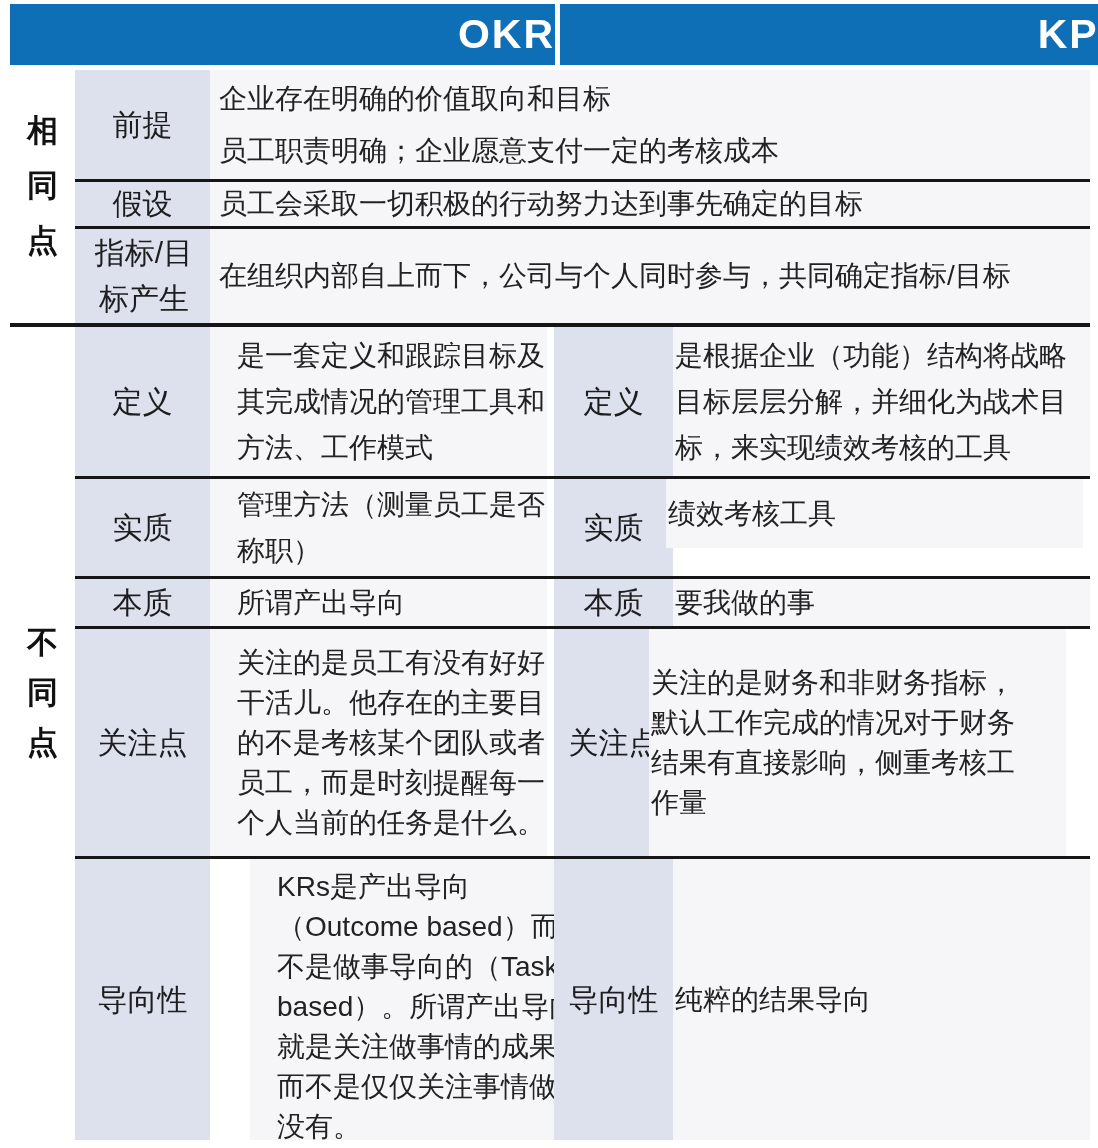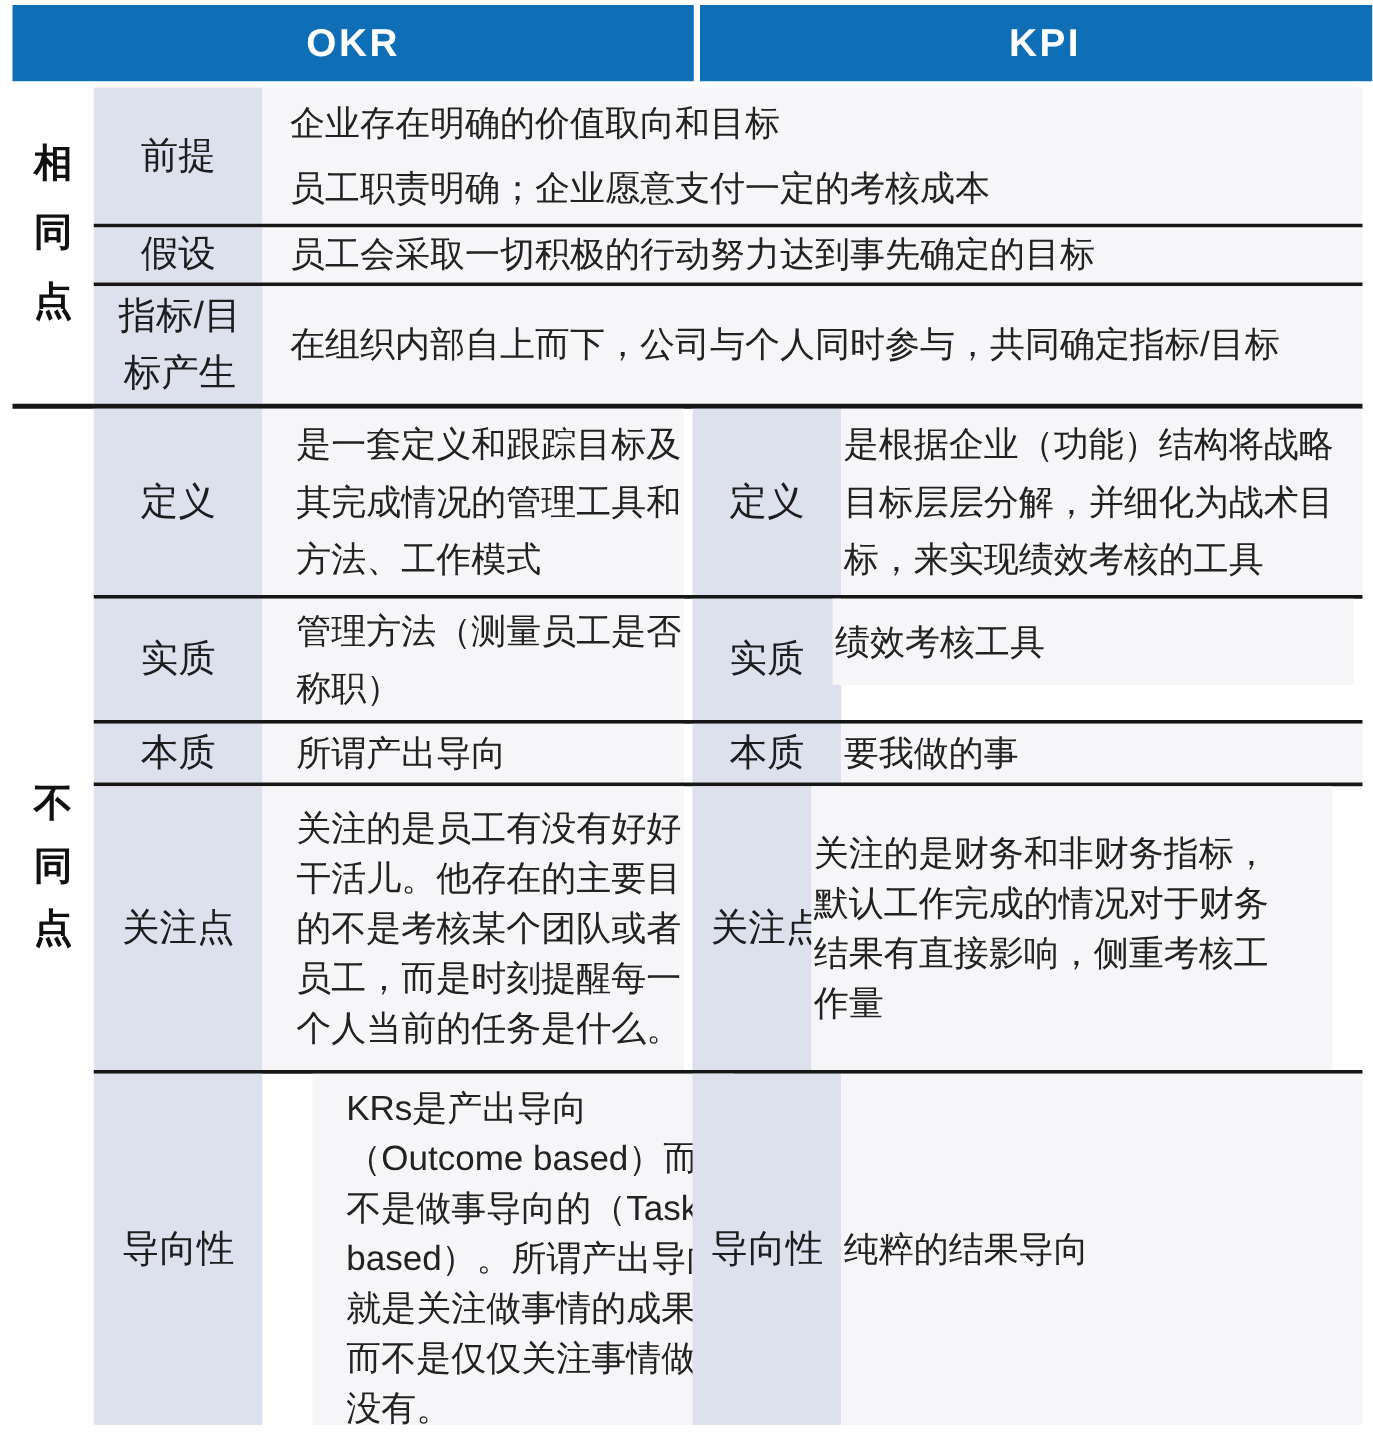--- a/index.html
+++ b/index.html
@@ -3,34 +3,34 @@
 <meta charset="utf-8">
 <style>
   html,body{margin:0;padding:0;background:#ffffff;}
   .canvas{
     position:relative;width:1098px;height:1148px;background:#ffffff;overflow:hidden;
     font-family:"Liberation Sans","DejaVu Sans",sans-serif;
   }
   .cell{position:absolute;box-sizing:border-box;overflow:hidden;display:flex;align-items:center;}
   .hdr{
     position:absolute;background:var(--header-bg,#0f6fb6);color:var(--header-text,#ffffff);
-    display:flex;align-items:center;justify-content:center;
-    font-size:31px;font-weight:700;letter-spacing:2px;
+    display:flex;align-items:center;justify-content:flex-end;
+    font-size:41px;font-weight:700;letter-spacing:2px;
   }
   .label{
     background:var(--label-bg,#dde1ed);justify-content:center;text-align:center;
     font-size:30px;font-weight:500;color:#1d1d1f;white-space:pre;line-height:46px;
   }
   .content{
     background:var(--content-bg,#f6f6f8);font-size:28px;color:var(--text,#222222);
     white-space:pre;line-height:46px;padding-left:27px;
   }
   .lh40{line-height:40px;}
   .lh52{line-height:52px;}
-  .pads1{padding-left:22px;}
+  .pads1{padding-left:9px;}
   .pk{padding-left:2px;}
   .top{align-items:flex-start;padding-top:8px;margin-left:40px;}
   .hline{position:absolute;background:var(--border,#161616);}
   .vgroup{
     position:absolute;left:10px;width:65px;display:flex;flex-direction:column;align-items:center;
     font-size:31px;font-weight:600;color:#111111;line-height:55px;
   }
   .vgroup.g2{line-height:50px;}
 </style>
 </head>

